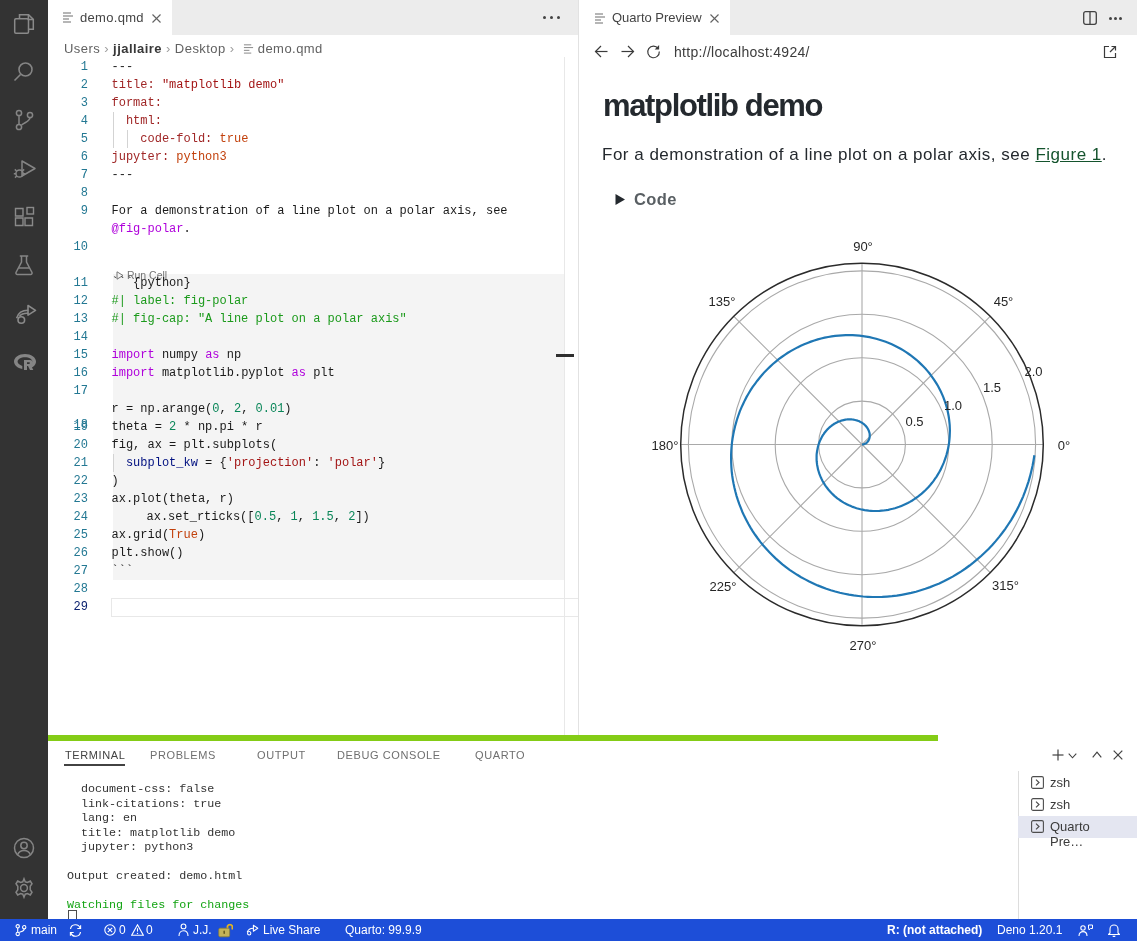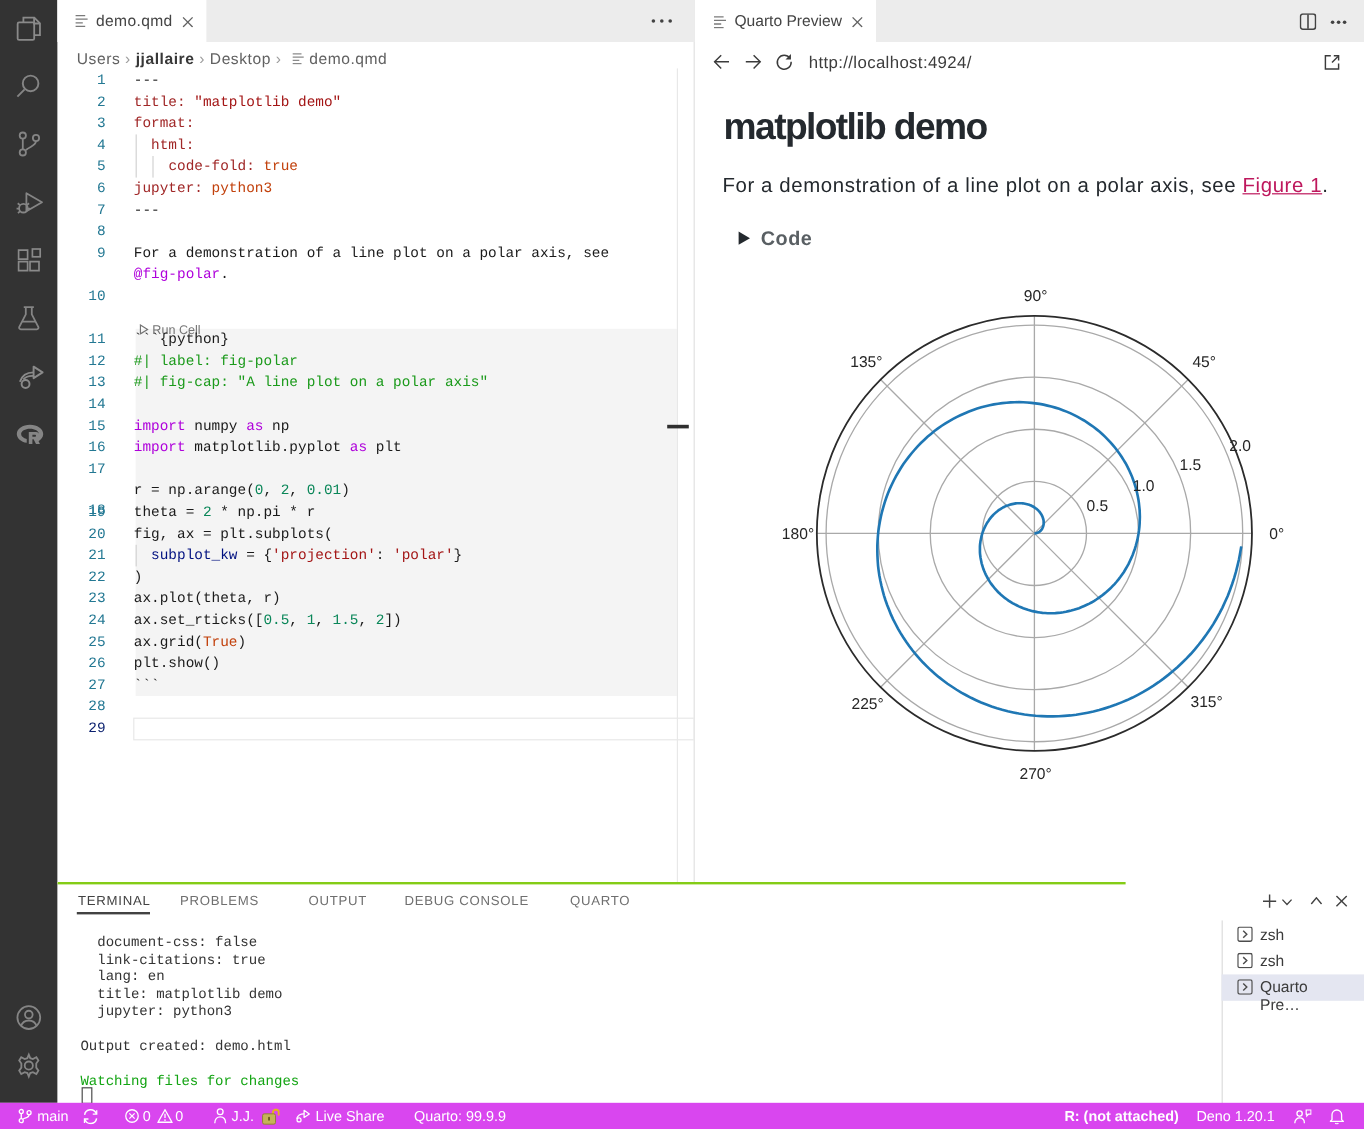--- a/index.html
+++ b/index.html
@@ -13,22 +13,22 @@
   .mono{font-family:"Liberation Mono",monospace;}
   .cr{position:absolute;left:63.5px;font-family:"Liberation Mono",monospace;font-size:12px;line-height:18px;white-space:pre;color:#1a1a1a;}
   .ln{position:absolute;left:0;width:40px;text-align:right;font-family:"Liberation Mono",monospace;font-size:12px;line-height:18px;color:#237893;}
   .y{color:#a02727;}  
   .s{color:#a31515;}  
   .kw{color:#af00db;} 
   .num{color:#098658;}
   .blue{color:#c2410c;}
   .vn{color:#001080;}
   .cm{color:#1b9a1b;}
-  #panel{left:48px;top:736px;width:890px;height:183px;background:#fff;border-top:2px solid #84cc16;margin-top:-1px;}
-  #status{left:0;top:919px;width:1137px;height:22px;background:#d946ef;color:#fff;font-size:12px;}
+  #panel{left:48px;top:736px;width:890px;height:183px;background:#fff;border-top:6px solid #84cc16;margin-top:-1px;}
+  #status{left:0;top:919px;width:1137px;height:22px;background:#1d4ed8;color:#fff;font-size:12px;}
   .sbit{position:absolute;top:0;height:22px;line-height:22px;white-space:nowrap;}
   .ptab{position:absolute;top:8px;font-size:11px;letter-spacing:.6px;color:#6f6f6f;}
   .dots3 span{position:absolute;top:0;width:3px;height:3px;border-radius:50%;background:#424242;}
 </style></head>
 <body>
 <div class="abs" id="activity">
   <svg style="top:12px" width="24" height="24" viewBox="0 0 24 24">
       <g fill="none" stroke="#8a8a8a" stroke-width="1.5">
         <path d="M7.5 6.3 L7.5 2.7 L16.6 2.7 L21.3 7.4 L21.3 17.3 L16.9 17.3"></path>
         <path d="M16.4 3 L16.4 7.6 L21 7.6"></path>
@@ -187,21 +187,21 @@
   <div class="cr" style="top:292px;"><span class="cm">#| label: fig-polar</span></div>
   <div class="cr" style="top:310px;"><span class="cm">#| fig-cap: "A line plot on a polar axis"</span></div>
   <div class="cr" style="top:346px;"><span class="kw">import</span> numpy <span class="kw">as</span> np</div>
   <div class="cr" style="top:364px;"><span class="kw">import</span> matplotlib.pyplot <span class="kw">as</span> plt</div>
   <div class="cr" style="top:400px;">r = np.arange(<span class="num">0</span>, <span class="num">2</span>, <span class="num">0.01</span>)</div>
   <div class="cr" style="top:418px;">theta = <span class="num">2</span> * np.pi * r</div>
   <div class="cr" style="top:436px;">fig, ax = plt.subplots(</div>
   <div class="cr" style="top:454px;">  <span class="vn">subplot_kw</span> = {<span class="s">'projection'</span>: <span class="s">'polar'</span>}</div>
   <div class="cr" style="top:472px;">)</div>
   <div class="cr" style="top:490px;">ax.plot(theta, r)</div>
-  <div class="cr" style="top:508px;">ax.set_rticks([<span class="num">0.5</span>, <span class="num">1</span>, <span class="num">1.5</span>, <span class="num">2</span>])</div>
+  <div class="cr" style="top:508px;margin-left:35px;">ax.set_rticks([<span class="num">0.5</span>, <span class="num">1</span>, <span class="num">1.5</span>, <span class="num">2</span>])</div>
   <div class="cr" style="top:526px;">ax.grid(<span class="blue">True</span>)</div>
   <div class="cr" style="top:544px;">plt.show()</div>
   <div class="cr" style="top:562px;">```</div>
   </div>
 
   <div class="abs" style="left:516px;top:57px;width:1px;height:679px;background:#e8e8e8;"></div>
 
   <div class="abs" style="left:508px;top:354px;width:18px;height:3px;background:#2f2f2f;"></div>
 </div>
 <div class="abs" id="prev">
@@ -254,21 +254,21 @@
   <div class="abs" style="left:95px;top:44px;font-size:14px;color:#3c3c3c;letter-spacing:0.3px;">http://localhost:4924/</div>
   <svg style="position:absolute;left:524px;top:45px" width="14" height="14" viewBox="0 0 14 14">
       <g fill="none" stroke="#3b3b3b" stroke-width="1.2">
         <path d="M12.5 8 L12.5 12.5 L1.5 12.5 L1.5 1.5 L6 1.5"></path>
         <path d="M8.5 1.5 L12.5 1.5 L12.5 5.5"></path>
         <line x1="12" y1="2" x2="7" y2="7"></line>
       </g>
     </svg>
 
   <div class="abs" style="left:24px;top:88px;font-size:31px;font-weight:700;color:#24292e;letter-spacing:-1.35px;">matplotlib demo</div>
-  <div class="abs" style="left:23px;top:145px;font-size:17px;color:#24292e;letter-spacing:0.5px;">For a demonstration of a line plot on a polar axis, see <a style="color:#be185d;text-decoration:underline;">Figure 1</a>.</div>
+  <div class="abs" style="left:23px;top:145px;font-size:17px;color:#24292e;letter-spacing:0.5px;">For a demonstration of a line plot on a polar axis, see <a style="color:#14532d;text-decoration:underline;">Figure 1</a>.</div>
   <div class="abs" style="left:35px;top:190px;font-size:16.5px;color:#595f63;letter-spacing:0.4px;font-weight:bold;"><svg width="12" height="13" viewBox="0 0 12 13" style="margin-right:8px;vertical-align:-1px">
         <path d="M1.5 1 L11 6.5 L1.5 12 Z" fill="#24292e"></path>
       </svg>Code</div>
 
   <svg style="position:absolute;left:0;top:225px;" width="558" height="445" viewBox="0 0 558 445">
     <g fill="none" stroke="#a9a9a9" stroke-width="1.1">
       <circle cx="283.0" cy="219.5" r="43.4"></circle>
       <circle cx="283.0" cy="219.5" r="86.8"></circle>
       <circle cx="283.0" cy="219.5" r="130.2"></circle>
       <circle cx="283.0" cy="219.5" r="173.6"></circle>

